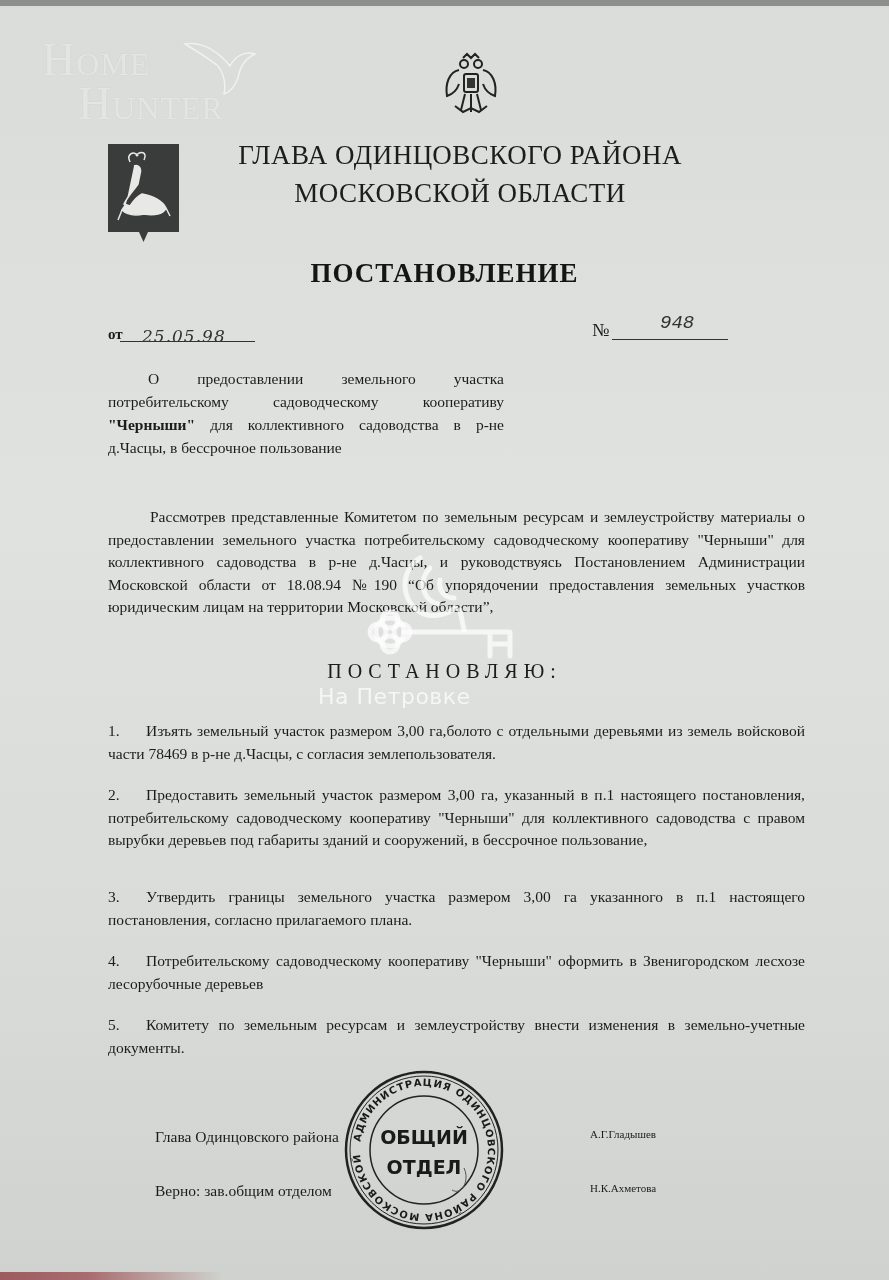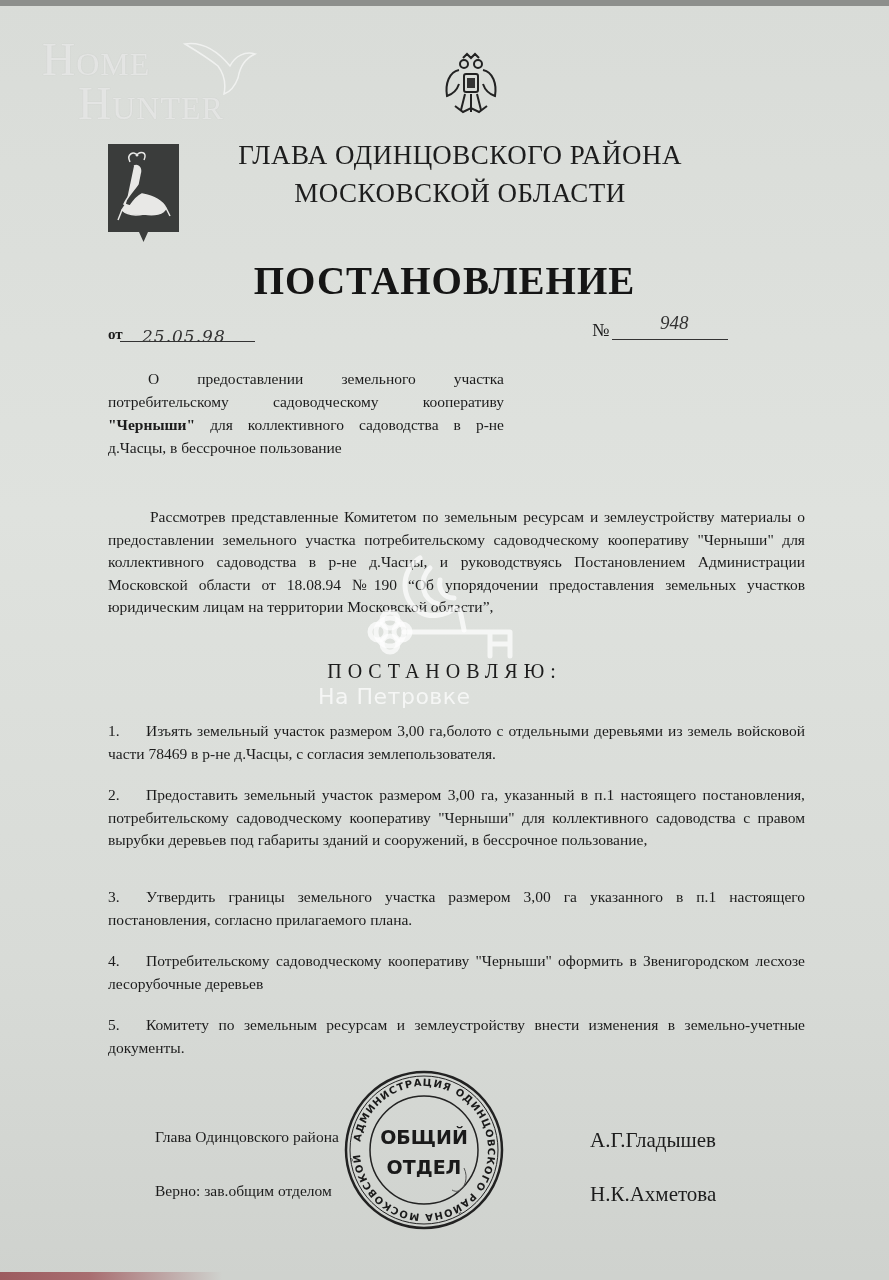--- a/index.html
+++ b/index.html
@@ -17,43 +17,43 @@
   .wm-hh .l2 { padding-left:36px; }
   .wm-bird { position:absolute; left:180px; top:36px; width:80px; height:60px; }
 
   .emblem { position:absolute; left:441px; top:50px; width:60px; height:70px; }
   .coat { position:absolute; left:108px; top:144px; width:71px; height:100px; }
 
   .org { position:absolute; left:200px; width:520px; text-align:center; font-size:27px; letter-spacing:0.5px; color:#1d1d1d; }
   .org1 { top:140px; }
   .org2 { top:178px; }
 
-  .title { position:absolute; left:0; width:889px; top:258px; text-align:center; font-size:39px; font-weight:bold; letter-spacing:1px; color:#151515; }
+  .title { position:absolute; left:0; width:889px; top:258px; text-align:center; font-size:27px; font-weight:bold; letter-spacing:1px; color:#151515; }
 
   .date-label { position:absolute; left:108px; top:326px; font-size:15px;font-weight:bold; }
   .date-line { position:absolute; left:120px; top:341px; width:135px; border-bottom:1px solid #333; }
   .date-val { position:absolute; left:142px; top:326px; font-family:"DejaVu Serif", serif; font-style:italic; font-size:17px; color:#333; letter-spacing:1px; }
   .no-label { position:absolute; left:592px; top:320px; font-size:18px; }
   .no-line { position:absolute; left:612px; top:339px; width:116px; border-bottom:1px solid #333; }
-  .no-val { position:absolute; left:660px; top:312px; font-family:Liberation Serif, serif; font-style:italic; font-size:19px; color:#333; }
+  .no-val { position:absolute; left:660px; top:312px; font-family:Liberation Mono, monospace; font-style:italic; font-size:19px; color:#333; }
 
   .subject { position:absolute; left:108px; top:367px; width:396px; font-size:15.5px; line-height:23px; text-align:justify; }
   .subject .indent { display:inline-block; width:40px; }
 
   .para { position:absolute; left:108px; width:697px; font-size:15.5px; line-height:22.5px; text-align:justify; text-align-last:left; }
   .intro { top:506px; }
   .intro .indent { display:inline-block; width:42px; }
 
   .decree { position:absolute; left:0; width:889px; top:660px; text-align:center; font-size:20px; letter-spacing:6px; }
 
   .item .num { display:inline-block; width:38px; }
   .it1 { top:720px; } .it2 { top:784px; } .it3 { top:886px; } .it4 { top:950px; } .it5 { top:1014px; }
 
   .sig-role { position:absolute; left:155px; font-size:15.5px; }
-  .sig-name { position:absolute; left:590px; font-size:21px; }
+  .sig-name { position:absolute; left:590px; font-size:11px; }
   .r1 { top:1128px; } .r2 { top:1182px; }
 
   .stamp { position:absolute; left:342px; top:1068px; width:164px; height:164px; }
   .stamp-text { font-family:"DejaVu Sans", sans-serif; font-weight:bold; fill:#1a1a1a; }
 
   
   .wm-np { position:absolute; left:318px; top:684px; font-family:"DejaVu Sans", sans-serif; font-size:22px; color:rgba(255,255,255,0.72); letter-spacing:0.5px; }
   .wm-key { position:absolute; left:360px; top:550px; width:170px; height:115px; }
 </style>
 </head>

